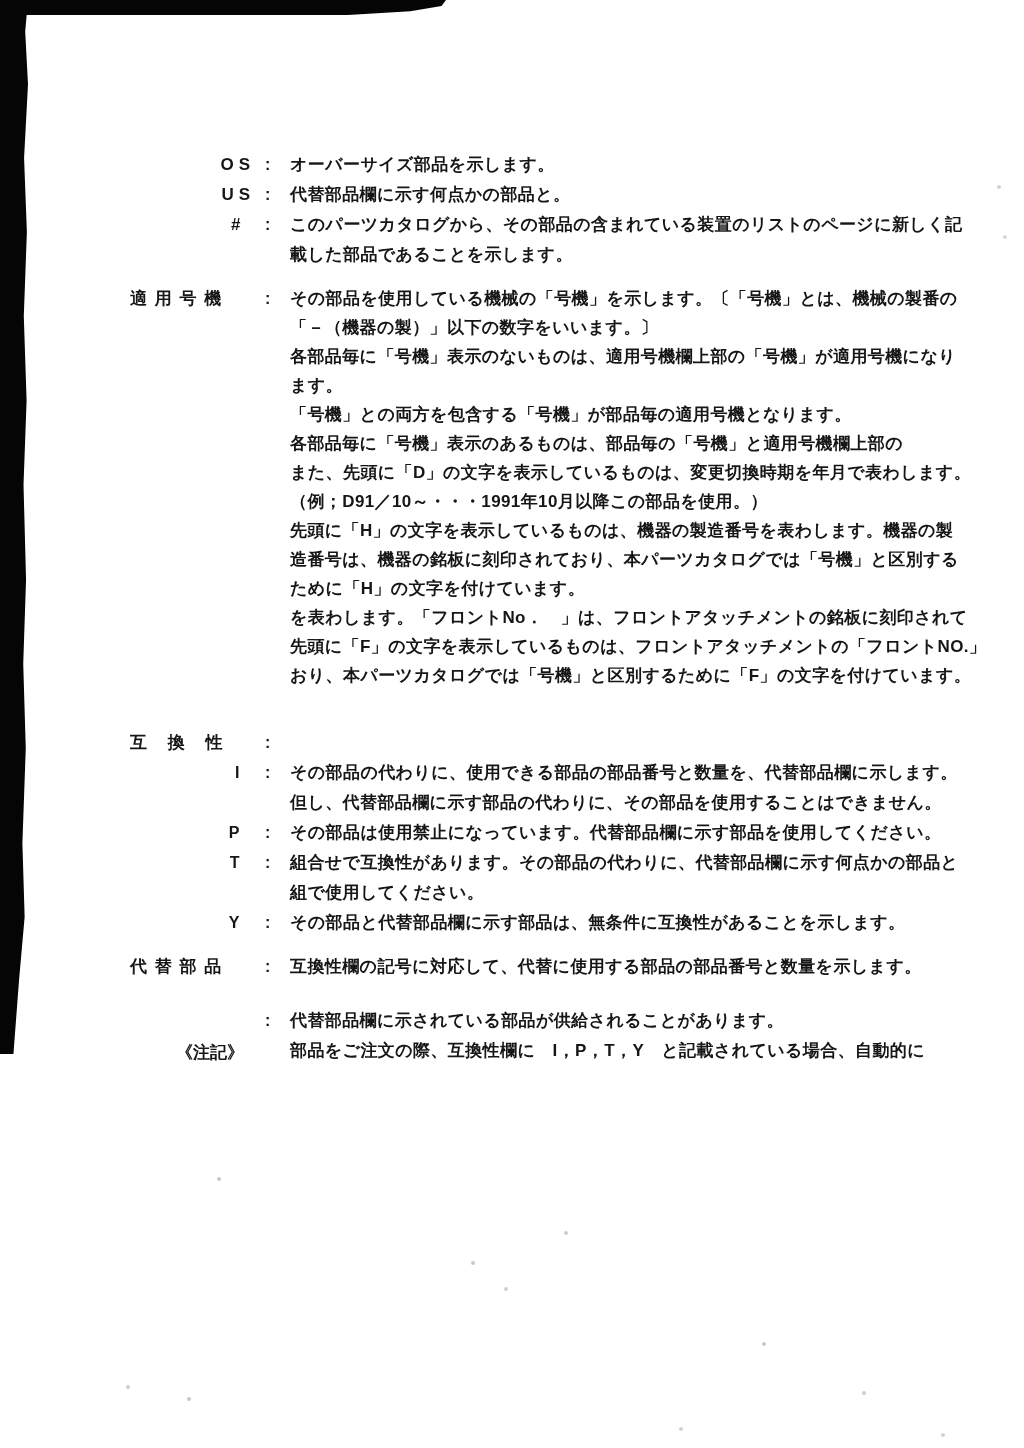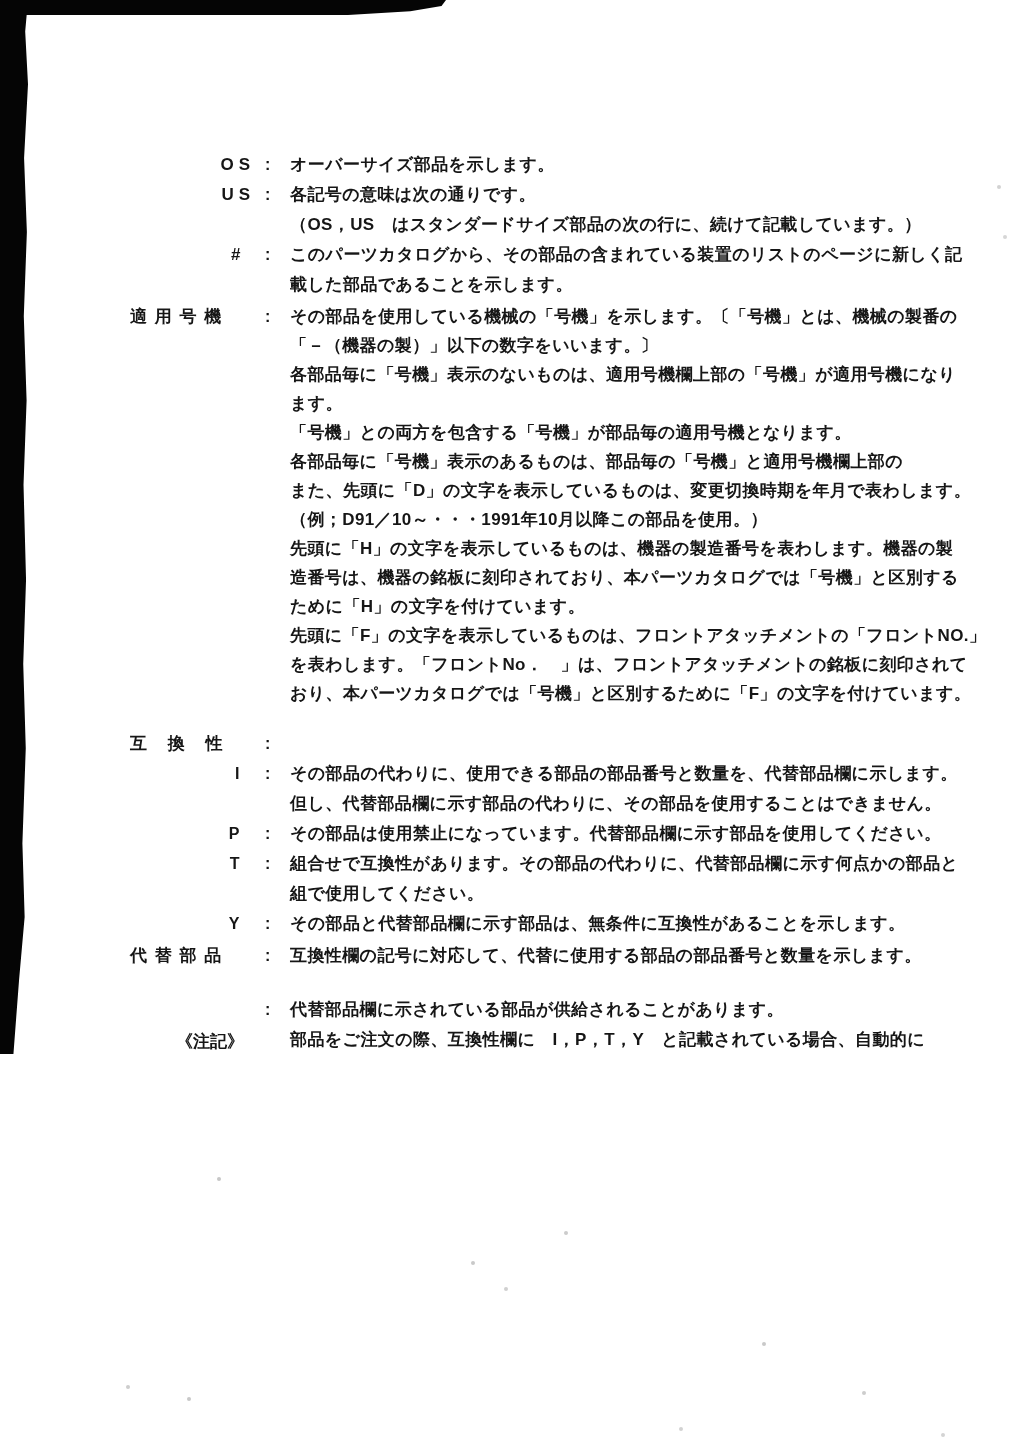--- a/index.html
+++ b/index.html
@@ -38,49 +38,42 @@
   .tight .line{line-height:29px;}
   
   .kind-acronym .term{text-align:right;padding-right:10px;letter-spacing:5px;}
   .kind-symbol  .term{text-align:right;padding-right:24px;}
   .kind-letter  .term{text-align:right;padding-right:25px;font-size:16px;}
   .kind-wide    .term{letter-spacing:1.5px;}
   .kind-wide3   .term{letter-spacing:8px;}
   .kind-note    .term{padding-left:46px;letter-spacing:0;margin-top:32px;}
   .kind-cont    .colon{visibility:hidden;}
   
-  .gap-a{margin-top:2px;} .gap-b{margin-top:21px;} .gap-c{margin-top:24px;}
+  .gap-a{margin-top:14px;} .gap-b{margin-top:38px;} .gap-c{margin-top:24px;}
 </style>
 </head>
 <body>
 
 <div class="page">
   <div class="scan-left"></div>
   <div class="scan-top"></div>
   <div class="specks"></div>
   <main class="content" id="entries">
       <div class="entry kind-acronym">
         <span class="term">OS</span>
         <span class="colon">:</span>
         <div class="body">
           <div class="line">オーバーサイズ部品を示します。</div>
         </div>
       </div>
       <div class="entry kind-acronym">
         <span class="term">US</span>
         <span class="colon">:</span>
         <div class="body">
-          <div class="line">各記号の意味は次の通りです。</div>
-        </div>
-      </div>
-      <div class="entry kind-cont">
-        <span class="term"></span>
-        <span class="colon"></span>
-        <div class="body">
-          <div class="line">（OS，US　はスタンダードサイズ部品の次の行に、続けて記載しています。）</div>
+          <div class="line">代替部品欄に示す何点かの部品と。</div>
         </div>
       </div>
       <div class="entry kind-symbol">
         <span class="term">#</span>
         <span class="colon">:</span>
         <div class="body">
           <div class="line">このパーツカタログから、その部品の含まれている装置のリストのページに新しく記</div>
           <div class="line">載した部品であることを示します。</div>
         </div>
       </div>
@@ -92,22 +85,22 @@
           <div class="line">「－（機器の製）」以下の数字をいいます。〕</div>
           <div class="line">各部品毎に「号機」表示のないものは、適用号機欄上部の「号機」が適用号機になり</div>
           <div class="line">ます。</div>
           <div class="line">「号機」との両方を包含する「号機」が部品毎の適用号機となります。</div>
           <div class="line">各部品毎に「号機」表示のあるものは、部品毎の「号機」と適用号機欄上部の</div>
           <div class="line">また、先頭に「D」の文字を表示しているものは、変更切換時期を年月で表わします。</div>
           <div class="line">（例；D91／10～・・・1991年10月以降この部品を使用。）</div>
           <div class="line">先頭に「H」の文字を表示しているものは、機器の製造番号を表わします。機器の製</div>
           <div class="line">造番号は、機器の銘板に刻印されており、本パーツカタログでは「号機」と区別する</div>
           <div class="line">ために「H」の文字を付けています。</div>
+          <div class="line">を表わします。「フロントNo．　」は、フロントアタッチメントの銘板に刻印されて</div>
           <div class="line">先頭に「F」の文字を表示しているものは、フロントアタッチメントの「フロントNO.」</div>
-          <div class="line">を表わします。「フロントNo．　」は、フロントアタッチメントの銘板に刻印されて</div>
           <div class="line">おり、本パーツカタログでは「号機」と区別するために「F」の文字を付けています。</div>
         </div>
       </div>
       <div class="entry kind-wide3 gap-b">
         <span class="term">互 換 性</span>
         <span class="colon">:</span>
       </div>
       <div class="entry kind-letter">
         <span class="term">I</span>
         <span class="colon">:</span>

